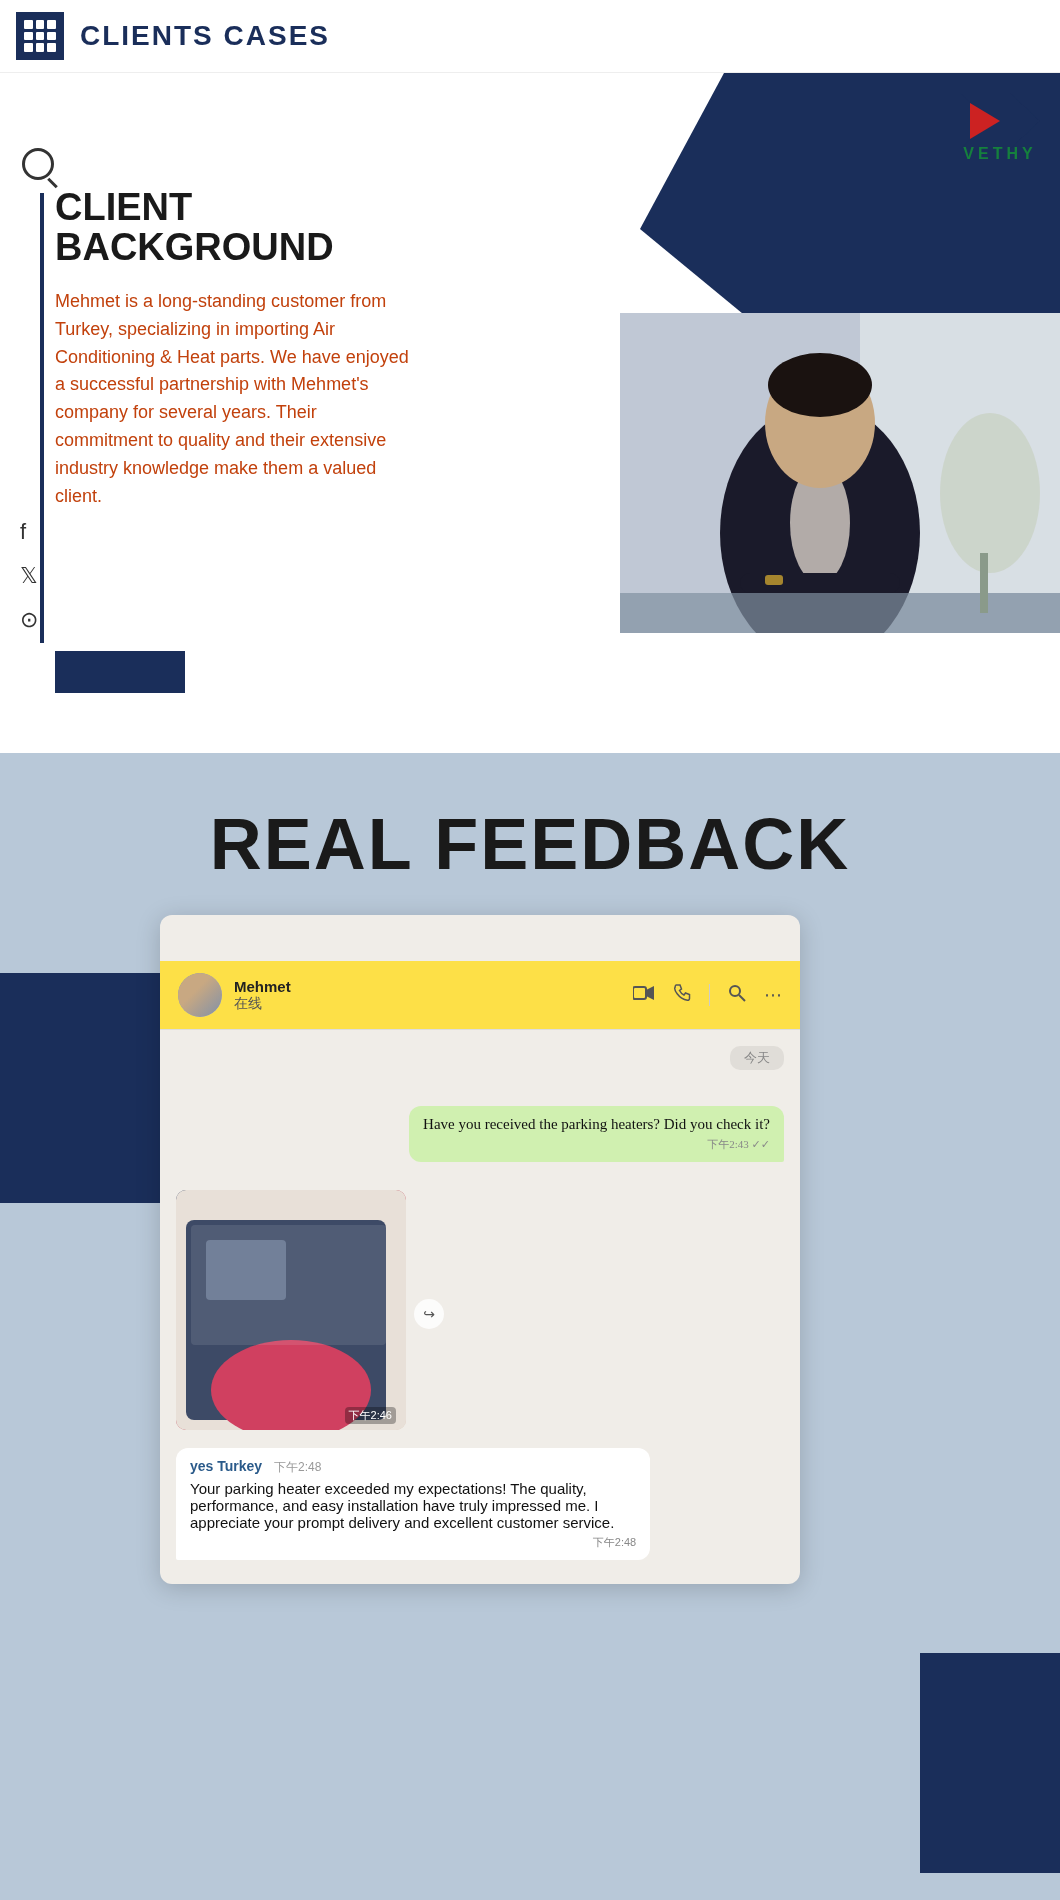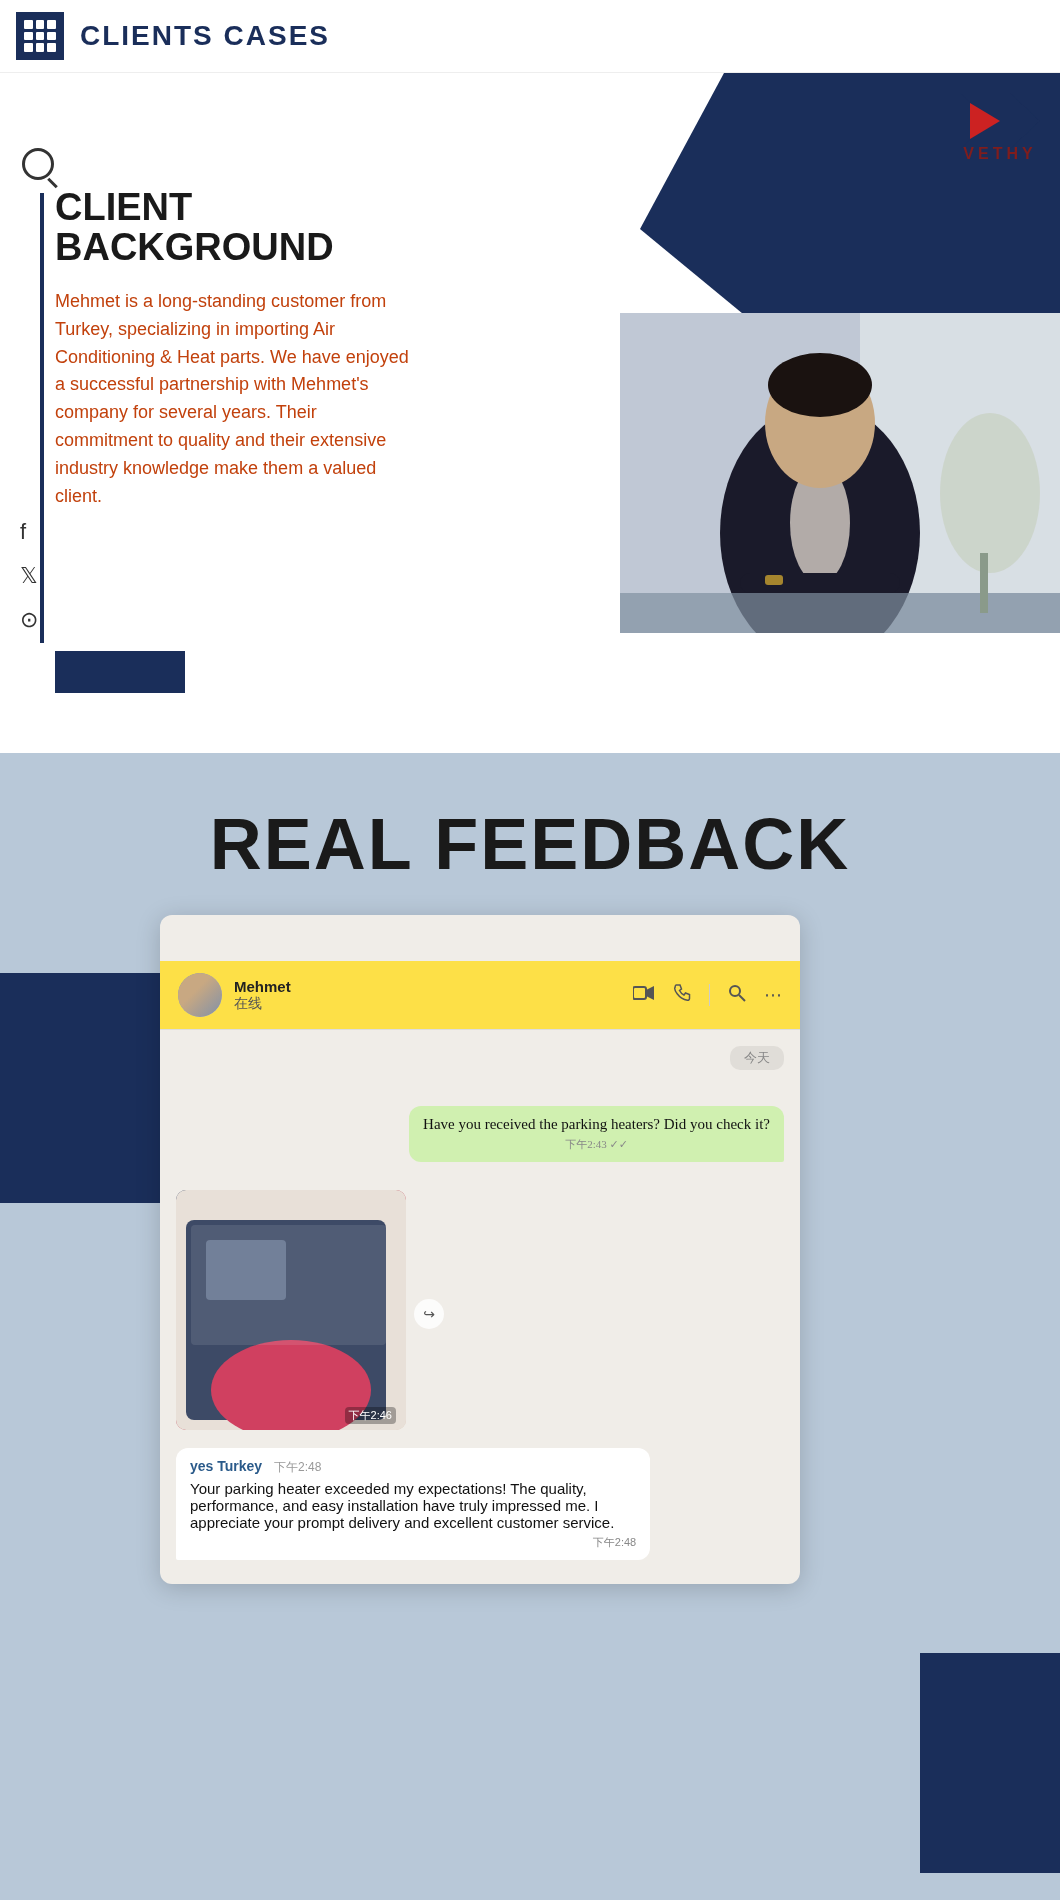--- a/index.html
+++ b/index.html
@@ -302,21 +302,21 @@
       border-radius: 12px 12px 2px 12px;
       padding: 10px 14px;
       max-width: 78%;
       font-size: 15px;
       color: #111;
       position: relative;
     }
     .bubble-sent .time {
       font-size: 11px;
       color: #888;
-      text-align: center;
+      text-align: right;
       margin-top: 4px;
     }
 
     
     .msg-img {
       display: flex;
       justify-content: flex-start;
       margin-bottom: 8px;
     }
     .img-bubble {
@@ -376,21 +376,21 @@
       flex-direction: column;
       align-items: center;
     }
     .vethy-arrow {
       width: 80px;
       height: 56px;
     }
     .vethy-text {
       font-size: 16px;
       font-weight: bold;
-      color: #7f1d1d;
+      color: #15803d;
       letter-spacing: 4px;
       margin-top: -4px;
     }
   </style>
 </head>
 <body>
 
 <div class="header">
   <div class="grid-icon">
     <span></span>

